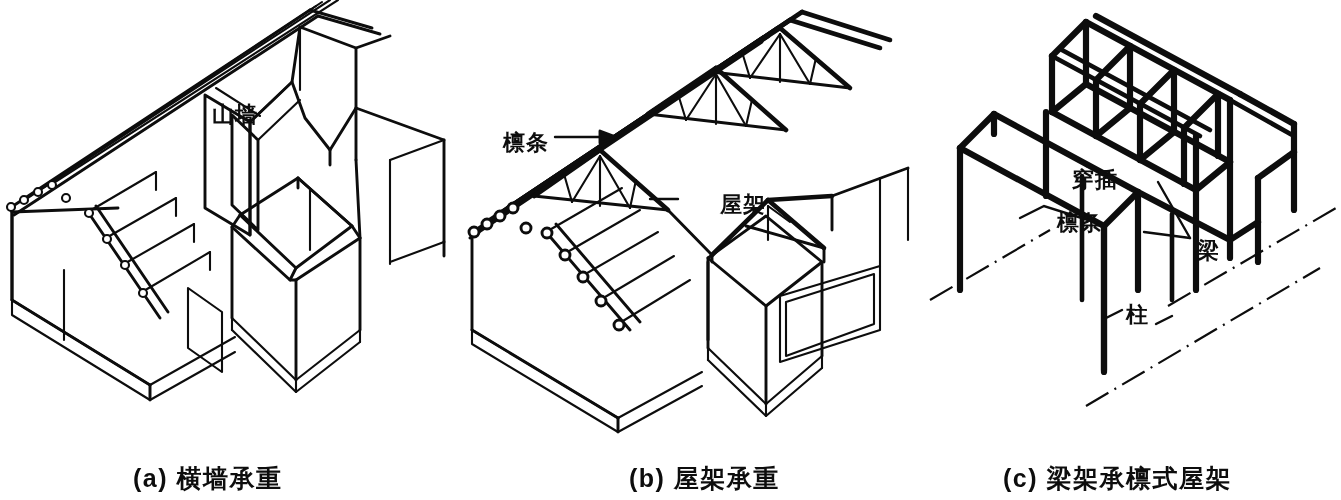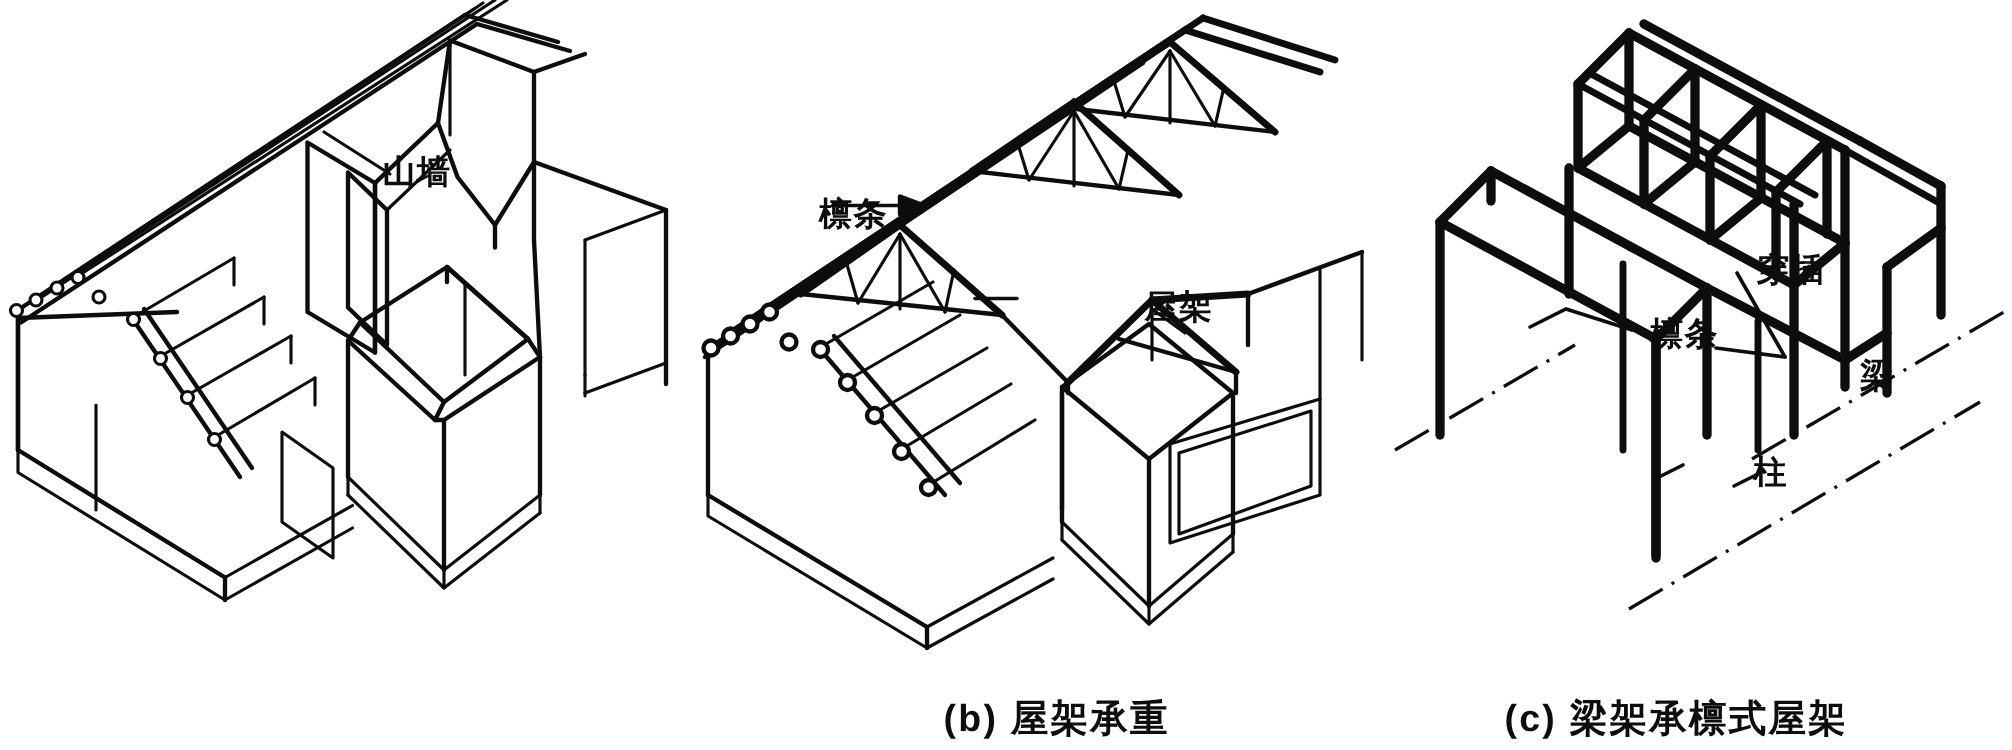--- a/index.html
+++ b/index.html
@@ -11,21 +11,21 @@
   .t1{stroke-width:2.1;}
   .t2{stroke-width:2.9;}
   .t3{stroke-width:4.6;}
   .t4{stroke-width:6.2;}
   .fillw{fill:#ffffff;}
   .leader{fill:none;stroke:#0d0d0d;stroke-width:2.4;stroke-linecap:round;}
   .dashdot{fill:none;stroke:#0d0d0d;stroke-width:2.2;
            stroke-dasharray:26 7 2 7;stroke-linecap:butt;}
   .lbl{position:absolute;font-family:"Liberation Sans","DejaVu Sans",sans-serif;
        font-size:22px;color:#0d0d0d;white-space:nowrap;letter-spacing:1px;
-       font-weight:600;margin-left:43px;}
+       font-weight:600;}
   .cap{position:absolute;font-family:"Liberation Sans","DejaVu Sans",sans-serif;
        font-size:25px;font-weight:700;color:#0d0d0d;white-space:nowrap;
        letter-spacing:1.5px;}
 </style>
 </head>
 <body>
 
 <div id="stage">
 
   <svg class="panel" width="470" height="440" viewBox="0 0 470 440">
@@ -295,26 +295,27 @@
 
     <path class="leader" d="M678 199 L650 199"></path>
   </svg>
 
   <div class="lbl" style="left:212px;top:100px">山墙</div>
 
   <div class="lbl" style="left:503px;top:128px">檩条</div>
 
   <div class="lbl" style="left:720px;top:190px">屋架</div>
 
-  <div class="lbl" style="left:1128px;top:165px">穿插</div>
+  <div class="lbl" style="left:1072px;top:165px">穿插</div>
 
   <div class="lbl" style="left:1057px;top:208px">檩条</div>
 
   <div class="lbl" style="left:1197px;top:236px">梁</div>
 
   <div class="lbl" style="left:1126px;top:300px">柱</div>
 
+  <div class="cap" style="left:133px;top:462px">(a) 横墙承重</div>
 
   <div class="cap" style="left:1003px;top:462px">(c) 梁架承檩式屋架</div>
 
   <div class="cap" style="left:629px;top:462px">(b) 屋架承重</div>
 
 </div>
 
 </body></html>

